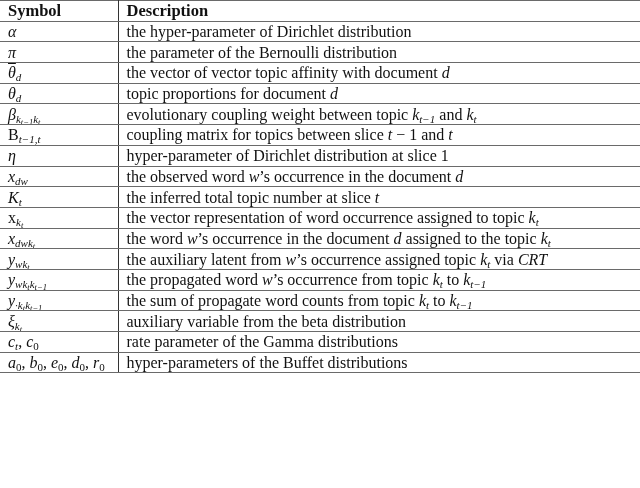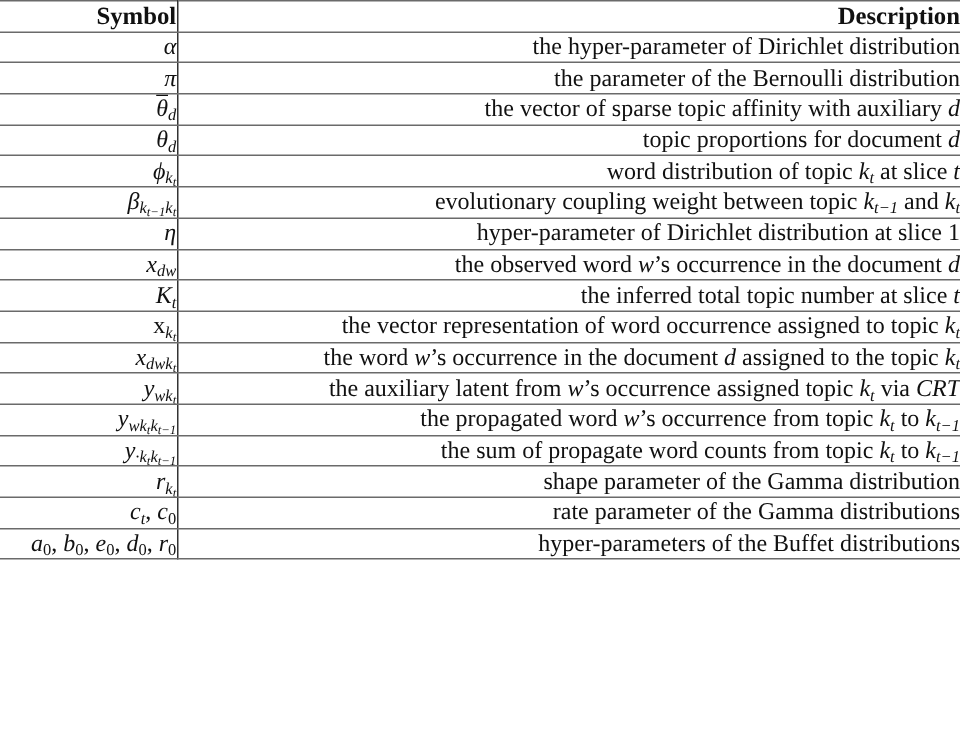--- a/index.html
+++ b/index.html
@@ -21,21 +21,21 @@
   }
   col.c1 { width: 118px; }
   col.c2 { width: 522px; }
   td, th {
     border-top: 1.5px solid #6a6a6a;
     border-bottom: 1.5px solid #6a6a6a;
     height: 19.7px;
     padding: 0 0 0 8px;
     font-size: 16px;
     line-height: 19px;
-    text-align: right;
+    text-align: left;
     vertical-align: middle;
     white-space: nowrap;
     overflow: hidden;
   }
   th { font-weight: bold; font-size: 16.5px; }
   td.sym, th.sym { border-right: 1.5px solid #333; padding-left: 8px; }
   .m { font-style: italic; }
   sub { font-size: 11px; line-height: 0; vertical-align: -3px; }
   sub sub { font-size: 8.5px; vertical-align: -2px; }
   .up { font-style: normal; }
@@ -63,39 +63,39 @@
       <td>the hyper-parameter of Dirichlet distribution</td>
     </tr>
 
     <tr>
       <td class="sym"><span class="m">π</span></td>
       <td>the parameter of the Bernoulli distribution</td>
     </tr>
 
     <tr>
       <td class="sym"><span class="m bar">θ</span><sub class="m">d</sub></td>
-      <td><span>the vector of sparse topic affinity with auxiliary </span><span class="m">d</span></td>
+      <td><span>the vector of vector topic affinity with document </span><span class="m">d</span></td>
     </tr>
 
     <tr>
       <td class="sym"><span class="m">θ</span><sub class="m">d</sub></td>
       <td><span>topic proportions for document </span><span class="m">d</span></td>
     </tr>
 
-    <tr>
-      <td class="sym"><span class="m">ϕ</span><sub class="m"><span>k</span><sub>t</sub></sub></td>
-      <td><span>word distribution of topic </span><span class="m"><span>k</span><sub>t</sub></span><span> at slice </span><span class="m">t</span></td>
-    </tr>
 
     <tr>
       <td class="sym"><span class="m">β</span><sub class="m"><span>k</span><sub>t−1</sub><span>k</span><sub>t</sub></sub></td>
       <td><span>evolutionary coupling weight between topic </span><span class="m"><span>k</span><sub>t−1</sub></span><span> and </span><span class="m"><span>k</span><sub>t</sub></span></td>
     </tr>
 
 
+    <tr>
+      <td class="sym"><span>B</span><sub class="m">t−1,t</sub></td>
+      <td><span>coupling matrix for topics between slice </span><span class="m">t</span><span> − 1 and </span><span class="m">t</span></td>
+    </tr>
 
     <tr>
       <td class="sym"><span class="m">η</span></td>
       <td>hyper-parameter of Dirichlet distribution at slice 1</td>
     </tr>
 
     <tr>
       <td class="sym"><span class="m">x</span><sub class="m"><span>d</span><span>w</span></sub></td>
       <td><span>the observed word </span><span class="m">w</span><span>’s occurrence in the document </span><span class="m">d</span></td>
     </tr>
@@ -124,25 +124,25 @@
       <td class="sym"><span class="m">y</span><sub class="m"><span>w</span><span>k</span><sub>t</sub><span>k</span><sub>t−1</sub></sub></td>
       <td><span>the propagated word </span><span class="m">w</span><span>’s occurrence from topic </span><span class="m"><span>k</span><sub>t</sub></span><span> to </span><span class="m"><span>k</span><sub>t−1</sub></span></td>
     </tr>
 
 
     <tr>
       <td class="sym"><span class="m">y</span><sub class="m"><span>·</span><span>k</span><sub>t</sub><span>k</span><sub>t−1</sub></sub></td>
       <td><span>the sum of propagate word counts from topic </span><span class="m"><span>k</span><sub>t</sub></span><span> to </span><span class="m"><span>k</span><sub>t−1</sub></span></td>
     </tr>
 
+    <tr>
+      <td class="sym"><span class="m">ξ</span><sub class="m"><span>k</span><sub>t</sub></sub></td>
+      <td>auxiliary variable from the beta distribution</td>
+    </tr>
 
-    <tr>
-      <td class="sym"><span class="m">r</span><sub class="m"><span>k</span><sub>t</sub></sub></td>
-      <td>shape parameter of the Gamma distribution</td>
-    </tr>
 
     <tr>
       <td class="sym"><span class="m">c</span><sub class="m">t</sub><span>, </span><span class="m">c</span><sub class="up">0</sub></td>
       <td>rate parameter of the Gamma distributions</td>
     </tr>
 
     <tr>
       <td class="sym"><span class="m">a</span><sub>0</sub><span>, </span><span class="m">b</span><sub>0</sub><span>, </span><span class="m">e</span><sub>0</sub><span>, </span><span class="m">d</span><sub>0</sub><span>, </span><span class="m">r</span><sub>0</sub></td>
       <td>hyper-parameters of the Buffet distributions</td>
     </tr>

